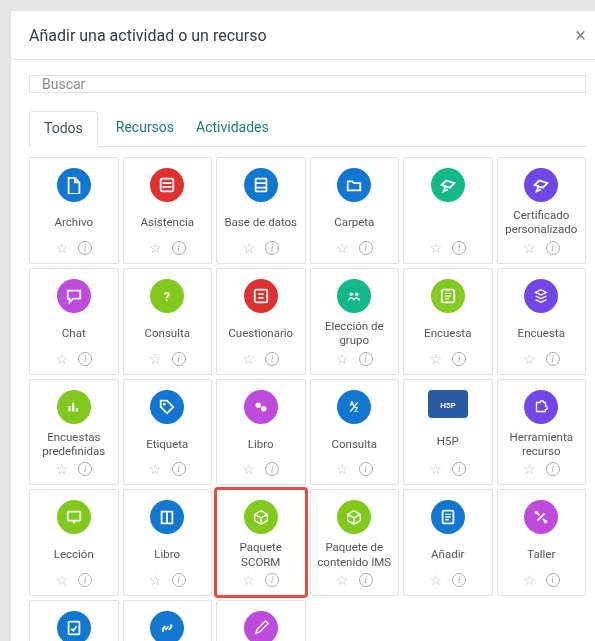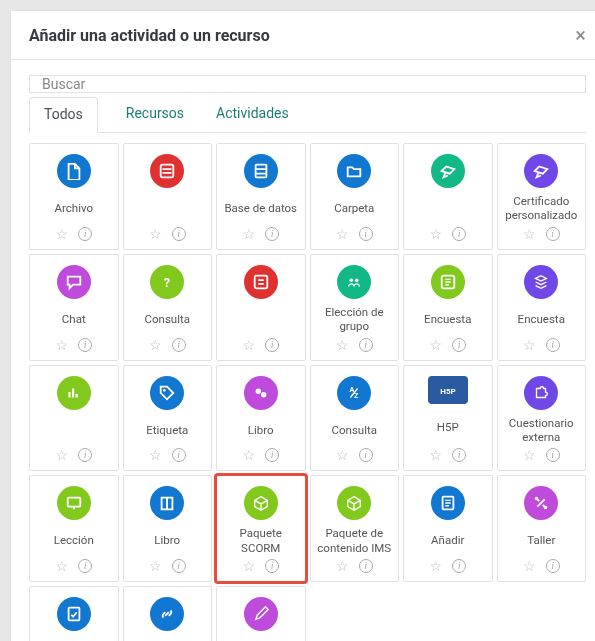--- a/index.html
+++ b/index.html
@@ -6,26 +6,26 @@
     --border:#dee2e6;
     --text:#495057;
     --muted:#868e96;
     --teal:#20756d;
     --link:#1b7e74;
   }
   *{box-sizing:border-box;font-family:-apple-system,BlinkMacSystemFont,"Segoe UI",Roboto,Arial,sans-serif}
   body{margin:0;background:#e6e6e6;padding:10px}
   .modal{width:595px;min-height:641px;background:#fff;border:1px solid var(--border)}
   .modal-head{display:flex;align-items:center;justify-content:space-between;padding:14px 18px;border-bottom:1px solid var(--border)}
-  .modal-head h2{margin:0;font-size:16px;font-weight:700;color:#343a40}
+  .modal-head h2{margin:0;font-size:16px;font-weight:400;color:#343a40}
   .close-x{color:#888;font-size:20px;cursor:pointer;line-height:1}
   .modal-body{padding:14px 18px}
   .search{width:100%;border:1px solid var(--border);padding:0 12px;font-size:14px;color:#495057}
   .search::placeholder{color:#888}
-  .tabs{display:flex;gap:24px;border-bottom:1px solid var(--border);margin-top:4px}
+  .tabs{display:flex;gap:14px;border-bottom:1px solid var(--border);margin-top:18px}
   .tab{padding:8px 4px 10px;font-size:14px;color:var(--link);cursor:pointer}
   .tab.active{color:#495057;border:1px solid var(--border);border-bottom:1px solid #fff;border-radius:4px 4px 0 0;margin-bottom:-1px;padding:8px 14px 10px}
   .grid{display:grid;grid-template-columns:repeat(6,1fr);gap:4px;margin-top:10px}
   .card{border:1px solid var(--border);border-radius:2px;display:flex;flex-direction:column;align-items:center;justify-content:space-between;padding:10px 4px 8px;text-align:center;min-height:98px;cursor:pointer}
   .card.highlight{outline:3px solid #e74c3c;outline-offset:-1px}
   .icon{width:34px;height:34px;border-radius:50%;display:flex;align-items:center;justify-content:center;color:#fff;margin-bottom:6px}
   .icon svg{width:18px;height:18px;fill:#fff}
   .name{font-size:11.5px;color:#555;line-height:1.25;min-height:14px;display:flex;align-items:center;justify-content:center;flex:1}
   .name.two{min-height:28px}
   .actions{display:flex;gap:10px;align-items:center;margin-top:4px;color:#bbb}
@@ -59,20 +59,21 @@
             <span class="star">☆</span>
             <span class="info">i</span>
           </div>
         </div>
         <div class="card">
           <div class="icon" style="background:#e03131;">
             <svg viewBox="0 0 20 20">
               <use href="#g-attendance"></use>
             </svg>
           </div>
+          <div class="name">Asistencia</div>
           <div class="actions">
             <span class="star">☆</span>
             <span class="info">i</span>
           </div>
         </div>
         <div class="card">
           <div class="icon" style="background:#1177d1;">
             <svg viewBox="0 0 20 20">
               <use href="#g-db"></use>
             </svg>
@@ -141,20 +142,21 @@
             <span class="star">☆</span>
             <span class="info">i</span>
           </div>
         </div>
         <div class="card">
           <div class="icon" style="background:#e03131;">
             <svg viewBox="0 0 20 20">
               <use href="#g-list"></use>
             </svg>
           </div>
+          <div class="name">Cuestionario</div>
           <div class="actions">
             <span class="star">☆</span>
             <span class="info">i</span>
           </div>
         </div>
         <div class="card">
           <div class="icon" style="background:#12b886;">
             <svg viewBox="0 0 20 20">
               <use href="#g-groupchoice"></use>
             </svg>
@@ -188,20 +190,21 @@
             <span class="star">☆</span>
             <span class="info">i</span>
           </div>
         </div>
         <div class="card">
           <div class="icon" style="background:#82c91e;">
             <svg viewBox="0 0 20 20">
               <use href="#g-bars"></use>
             </svg>
           </div>
+          <div class="name two">Encuestas predefinidas</div>
           <div class="actions">
             <span class="star">☆</span>
             <span class="info">i</span>
           </div>
         </div>
         <div class="card">
           <div class="icon" style="background:#1177d1;">
             <svg viewBox="0 0 20 20">
               <use href="#g-tag"></use>
             </svg>
@@ -247,21 +250,21 @@
             <span class="star">☆</span>
             <span class="info">i</span>
           </div>
         </div>
         <div class="card">
           <div class="icon" style="background:#7048e8;">
             <svg viewBox="0 0 20 20">
               <use href="#g-puzzle"></use>
             </svg>
           </div>
-          <div class="name two">Cuestionario externa</div>
+          <div class="name two">Herramienta recurso</div>
           <div class="actions">
             <span class="star">☆</span>
             <span class="info">i</span>
           </div>
         </div>
         <div class="card">
           <div class="icon" style="background:#82c91e;">
             <svg viewBox="0 0 20 20">
               <use href="#g-board"></use>
             </svg>

